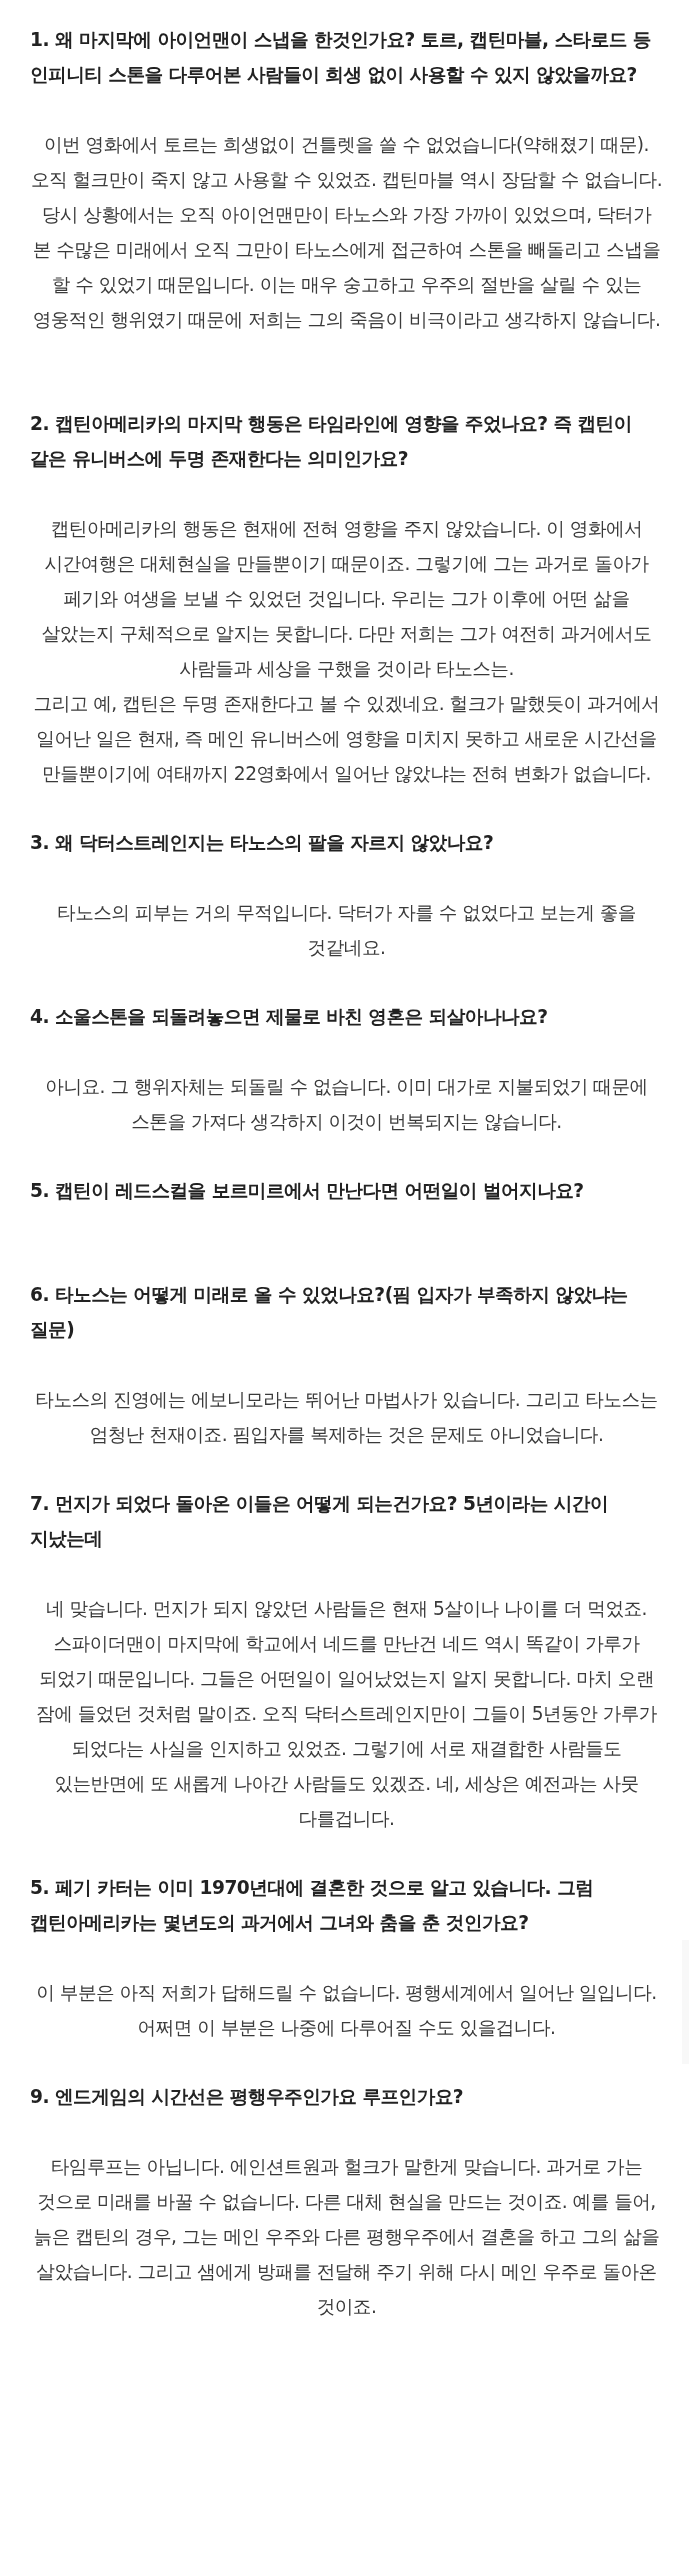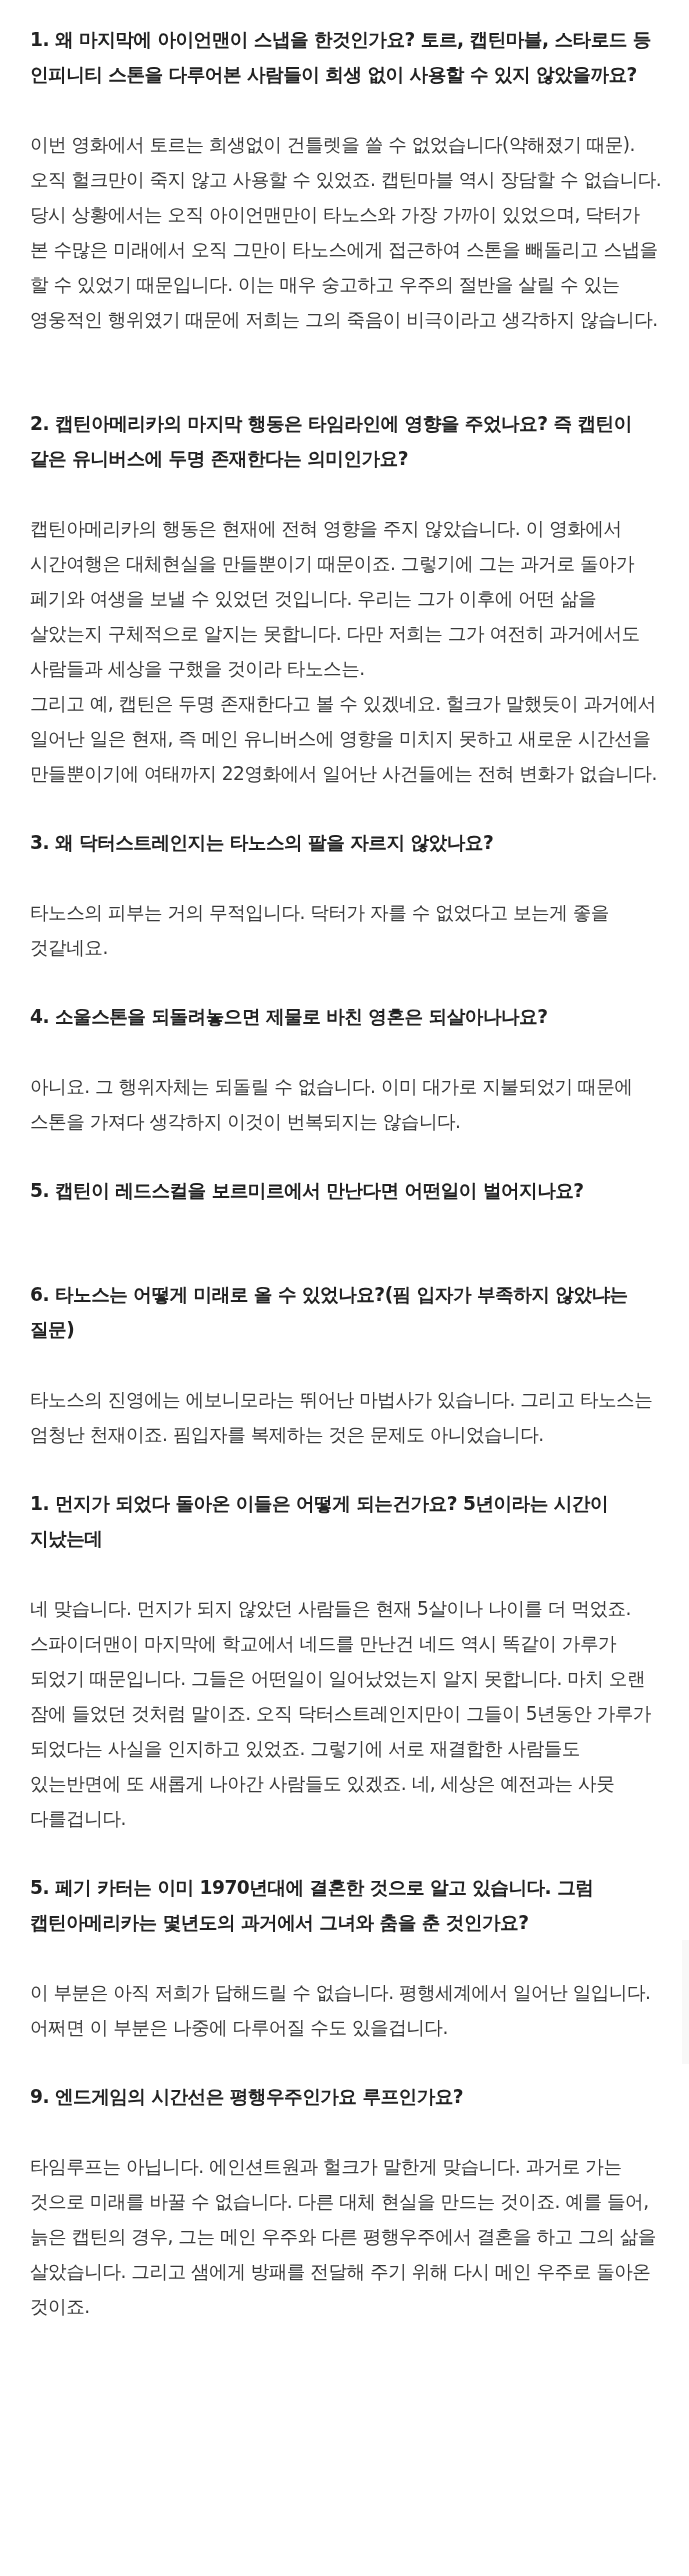--- a/index.html
+++ b/index.html
@@ -35,20 +35,21 @@
     .answer {
       margin: 0;
       font-size: 18.6px;
       line-height: 35px;
       color: #3a3a3a;
       letter-spacing: -0.5px;
       word-break: keep-all;
     }
     .answer-para {
       display: block;
+      text-align: center;
     }
     .gap-q-a { height: 35px; }
     .gap-between { height: 34px; }
     .side-panel {
       position: absolute;
       left: 682px;
       top: 1940px;
       width: 8px;
       height: 124px;
       background: #f8f8f8;
@@ -67,21 +68,21 @@
       <span class="answer-para">당시 상황에서는 오직 아이언맨만이 타노스와 가장 가까이 있었으며, 닥터가 본 수많은 미래에서 오직 그만이 타노스에게 접근하여 스톤을 빼돌리고 스냅을 할 수 있었기 때문입니다. 이는 매우 숭고하고 우주의 절반을 살릴 수 있는 영웅적인 행위였기 때문에 저희는 그의 죽음이 비극이라고 생각하지 않습니다.</span>
     </p>
   </section>
   <div class="gap-between" style="height:69px"></div>
 
   <section class="qa">
     <p class="question">2. 캡틴아메리카의 마지막 행동은 타임라인에 영향을 주었나요? 즉 캡틴이 같은 유니버스에 두명 존재한다는 의미인가요?</p>
     <div class="gap-q-a"></div>
     <p class="answer">
       <span class="answer-para">캡틴아메리카의 행동은 현재에 전혀 영향을 주지 않았습니다. 이 영화에서 시간여행은 대체현실을 만들뿐이기 때문이죠. 그렇기에 그는 과거로 돌아가 페기와 여생을 보낼 수 있었던 것입니다. 우리는 그가 이후에 어떤 삶을 살았는지 구체적으로 알지는 못합니다. 다만 저희는 그가 여전히 과거에서도 사람들과 세상을 구했을 것이라 타노스는.</span>
-      <span class="answer-para">그리고 예, 캡틴은 두명 존재한다고 볼 수 있겠네요. 헐크가 말했듯이 과거에서 일어난 일은 현재, 즉 메인 유니버스에 영향을 미치지 못하고 새로운 시간선을 만들뿐이기에 여태까지 22영화에서 일어난 사건들에는 전혀 변화가 없습니다.</span>
+      <span class="answer-para">그리고 예, 캡틴은 두명 존재한다고 볼 수 있겠네요. 헐크가 말했듯이 과거에서 일어난 일은 현재, 즉 메인 유니버스에 영향을 미치지 못하고 새로운 시간선을 만들뿐이기에 여태까지 22영화에서 일어난 않았냐는 전혀 변화가 없습니다.</span>
     </p>
   </section>
   <div class="gap-between"></div>
 
   <section class="qa">
     <p class="question">3. 왜 닥터스트레인지는 타노스의 팔을 자르지 않았나요?</p>
     <div class="gap-q-a"></div>
     <p class="answer">
       <span class="answer-para">타노스의 피부는 거의 무적입니다. 닥터가 자를 수 없었다고 보는게 좋을 것같네요.</span>
     </p>
@@ -106,21 +107,21 @@
   <section class="qa">
     <p class="question">6. 타노스는 어떻게 미래로 올 수 있었나요?(핌 입자가 부족하지 않았냐는 질문)</p>
     <div class="gap-q-a"></div>
     <p class="answer">
       <span class="answer-para">타노스의 진영에는 에보니모라는 뛰어난 마법사가 있습니다. 그리고 타노스는 엄청난 천재이죠. 핌입자를 복제하는 것은 문제도 아니었습니다.</span>
     </p>
   </section>
   <div class="gap-between"></div>
 
   <section class="qa">
-    <p class="question">1. 먼지가 되었다 돌아온 이들은 어떻게 되는건가요? 5년이라는 시간이 지났는데</p>
+    <p class="question">7. 먼지가 되었다 돌아온 이들은 어떻게 되는건가요? 5년이라는 시간이 지났는데</p>
     <div class="gap-q-a"></div>
     <p class="answer">
       <span class="answer-para">네 맞습니다. 먼지가 되지 않았던 사람들은 현재 5살이나 나이를 더 먹었죠. 스파이더맨이 마지막에 학교에서 네드를 만난건 네드 역시 똑같이 가루가 되었기 때문입니다. 그들은 어떤일이 일어났었는지 알지 못합니다. 마치 오랜 잠에 들었던 것처럼 말이죠. 오직 닥터스트레인지만이 그들이 5년동안 가루가 되었다는 사실을 인지하고 있었죠. 그렇기에 서로 재결합한 사람들도 있는반면에 또 새롭게 나아간 사람들도 있겠죠. 네, 세상은 예전과는 사뭇 다를겁니다.</span>
     </p>
   </section>
   <div class="gap-between"></div>
 
   <section class="qa">
     <p class="question">5. 페기 카터는 이미 1970년대에 결혼한 것으로 알고 있습니다. 그럼 캡틴아메리카는 몇년도의 과거에서 그녀와 춤을 춘 것인가요?</p>
     <div class="gap-q-a"></div>

